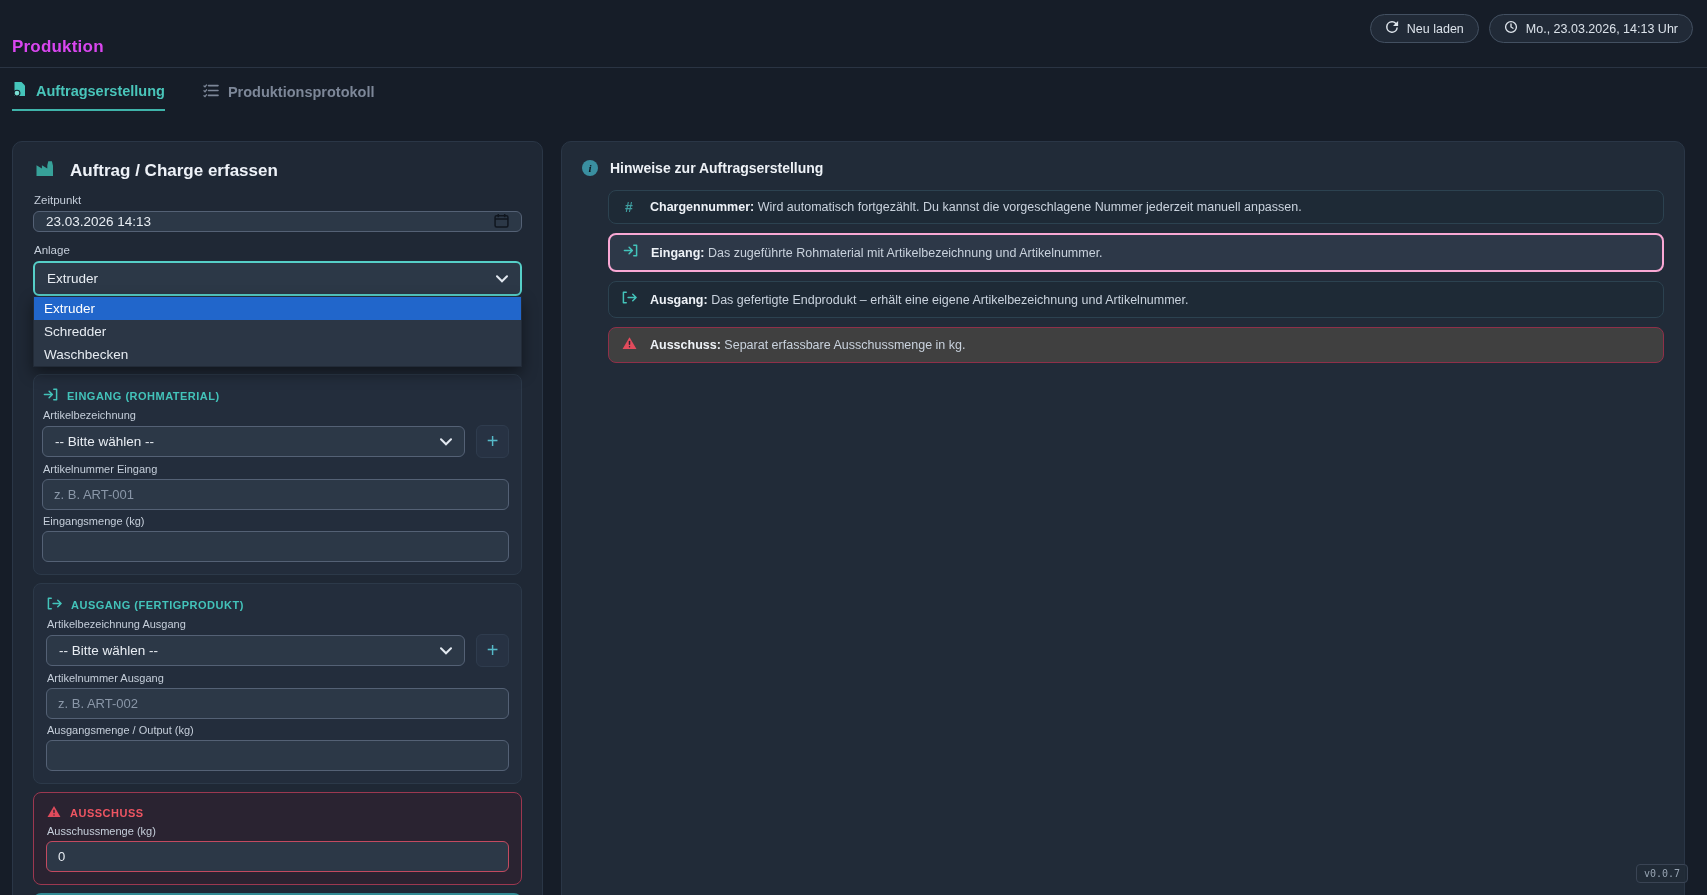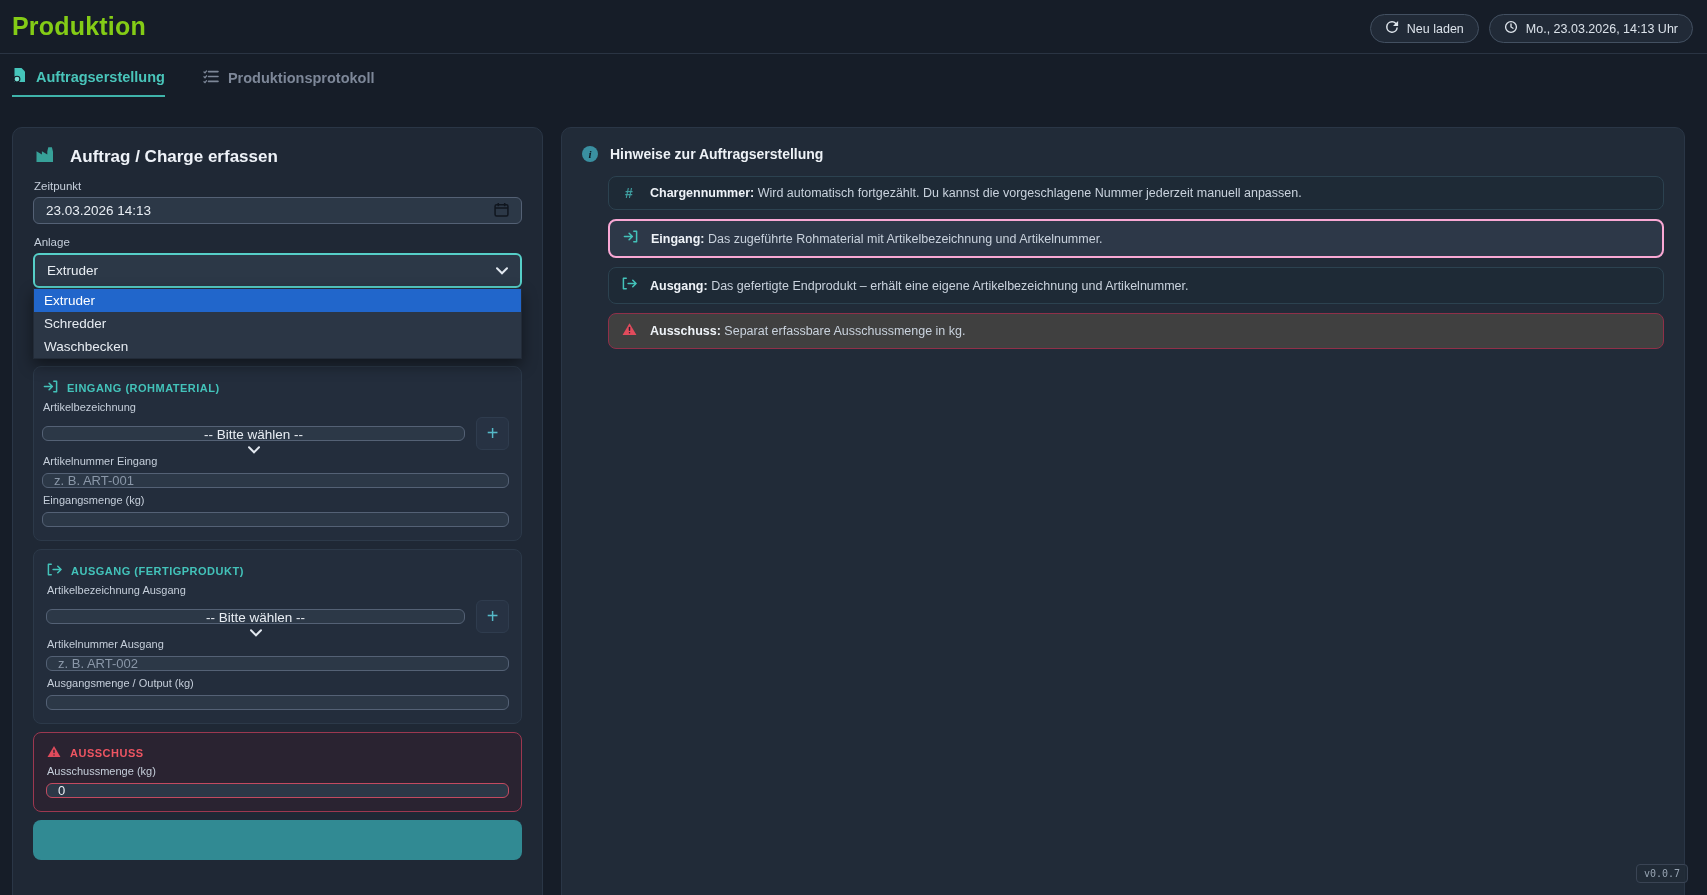--- a/index.html
+++ b/index.html
@@ -9,21 +9,21 @@
     color:#dbe2ea;
     font-family:"Liberation Sans", sans-serif;
     position:relative;
   }
   
   .app-header{
     display:flex; justify-content:space-between; align-items:flex-start;
     padding:12px 14px 10px 12px;
     border-bottom:1px solid #2a3443;
   }
-  .app-title{ font-size:25px; font-weight:700; color:#84cc16; letter-spacing:.2px; }
+  .app-title{ font-size:17px; font-weight:700; color:#d946ef; letter-spacing:.2px;margin-top:25px; }
   .header-pills{ display:flex; gap:10px; margin-top:2px; }
   .pill{
     display:inline-flex; align-items:center; gap:8px;
     padding:5px 14px; border:1px solid #435061; border-radius:16px;
     background:#212a37; font-size:12.5px; color:#dbe2ea; cursor:pointer;
   }
   .pill svg{ flex:none; }
   
   .tabs{ display:flex; gap:38px; padding:13px 12px 0 12px; }
   .tab{ display:flex; align-items:center; gap:9px; font-size:14.5px; padding-bottom:9px; cursor:pointer; }
@@ -34,42 +34,42 @@
   .card{
     background:#1f2835; border:1px solid #2a3646; border-radius:10px;
     min-height:800px;
   }
   .card.left{ width:531px; flex:none; padding:14px 20px; position:relative; }
   .card.right{ flex:1; padding:14px 20px; background:#212b38; }
   
   .card-title{ display:flex; align-items:center; gap:14px; font-size:17px; font-weight:700; color:#eef2f8; margin:4px 0 8px 2px; }
   label.fld{ display:block; font-size:11.5px; color:#c5ceda; margin:12px 0 4px 1px; line-height:13px; }
   .control{
-    width:100%; height:27px; background:#2c3847; border:1px solid #546175;
+    width:100%; height:21px; background:#2c3847; border:1px solid #546175;
     border-radius:6px; display:flex; align-items:center; justify-content:space-between;
     padding:0 12px; font-size:13.5px; color:#e8edf3; cursor:pointer;
   }
   .control .val{ white-space:nowrap; }
   .anlage-wrap{ position:relative; }
   .control.focused{ height:35px; border:2px solid #56cfc8; }
   .dropdown{
     position:absolute; top:100%; left:0; right:0; z-index:8;
     background:#2b3645; border:1px solid #222b38;
     box-shadow:0 6px 14px rgba(0,0,0,.45);
   }
   .dd-option{ height:23px; line-height:23px; padding:0 10px; font-size:13.5px; color:#e6ebf1; cursor:pointer; }
   .dd-option.selected{ background:#2166cb; color:#fff; }
   .sub{
     background:#232d3c; border:1px solid #2c3949; border-radius:8px;
     padding:10px 12px 12px; margin-top:8px;
   }
   .sub.first{ margin-top:78px;padding-left:8px; }
   .sec-head{ display:flex; align-items:center; gap:9px; font-size:11px; font-weight:700; letter-spacing:.5px; color:#43c3ba; margin:2px 0 2px 1px; }
   .sub label.fld{ margin:5px 0 3px 1px; font-size:11px; }
-  .sub .control, .sub input.txt{ height:15px;flex-direction:column; }
+  .sub .control, .sub input.txt{ height:31px; }
   .select-row{ display:flex; gap:11px; align-items:center; }
   .select-row .control{ flex:1; }
   .plus-btn{
     width:33px; height:33px; flex:none; border-radius:6px; background:#273243;
     border:1px solid #2f3c4e; color:#55b9c8; font-size:20px; font-weight:400;
     display:flex; align-items:center; justify-content:center; cursor:pointer;
   }
   input.txt{
     width:100%; height:31px; background:#2c3847; border:1px solid #546175;
     border-radius:6px; padding:0 11px; font-size:13px; color:#e8edf3; outline:none;

